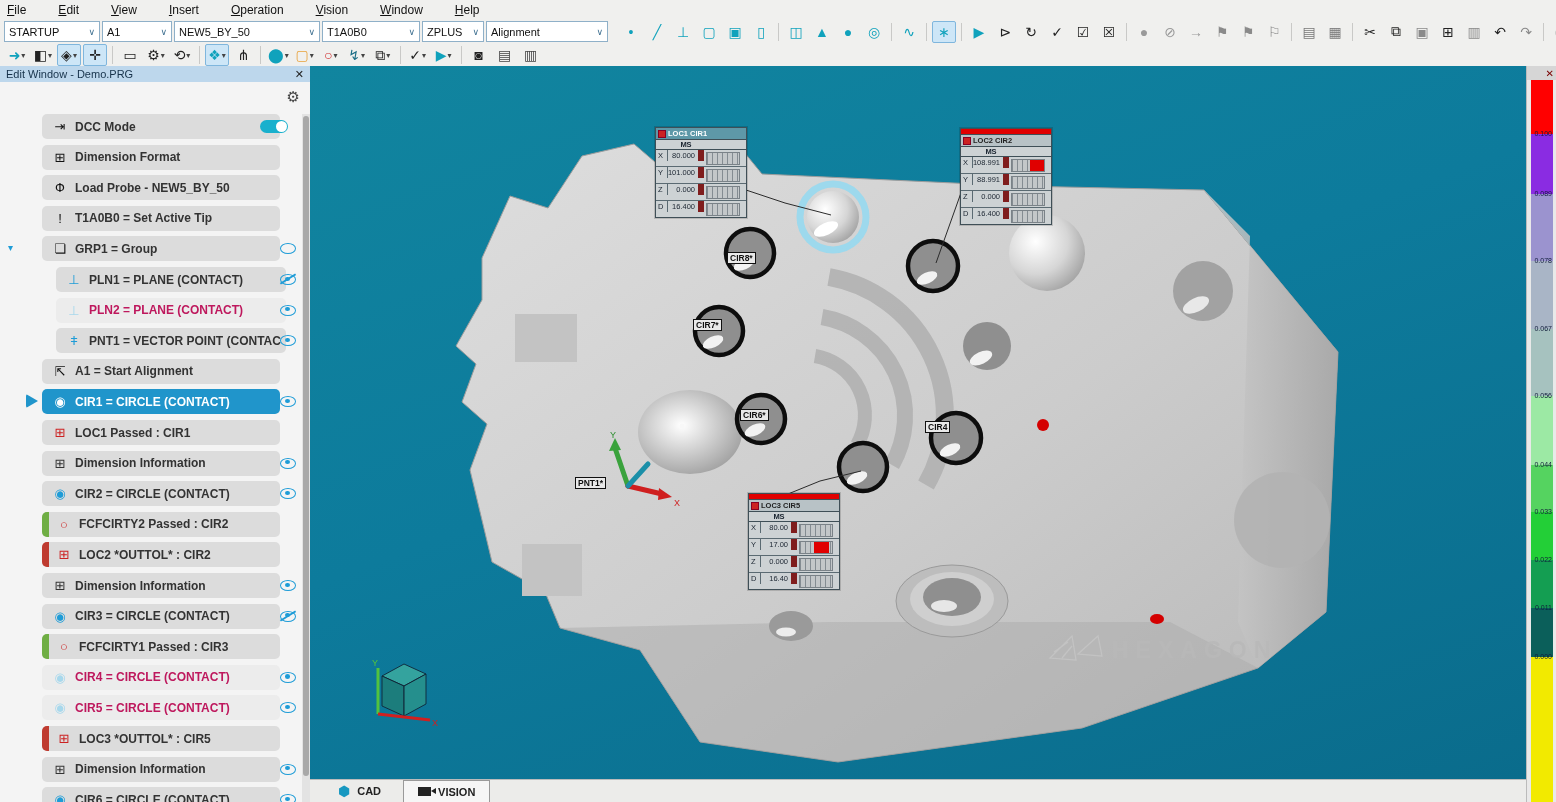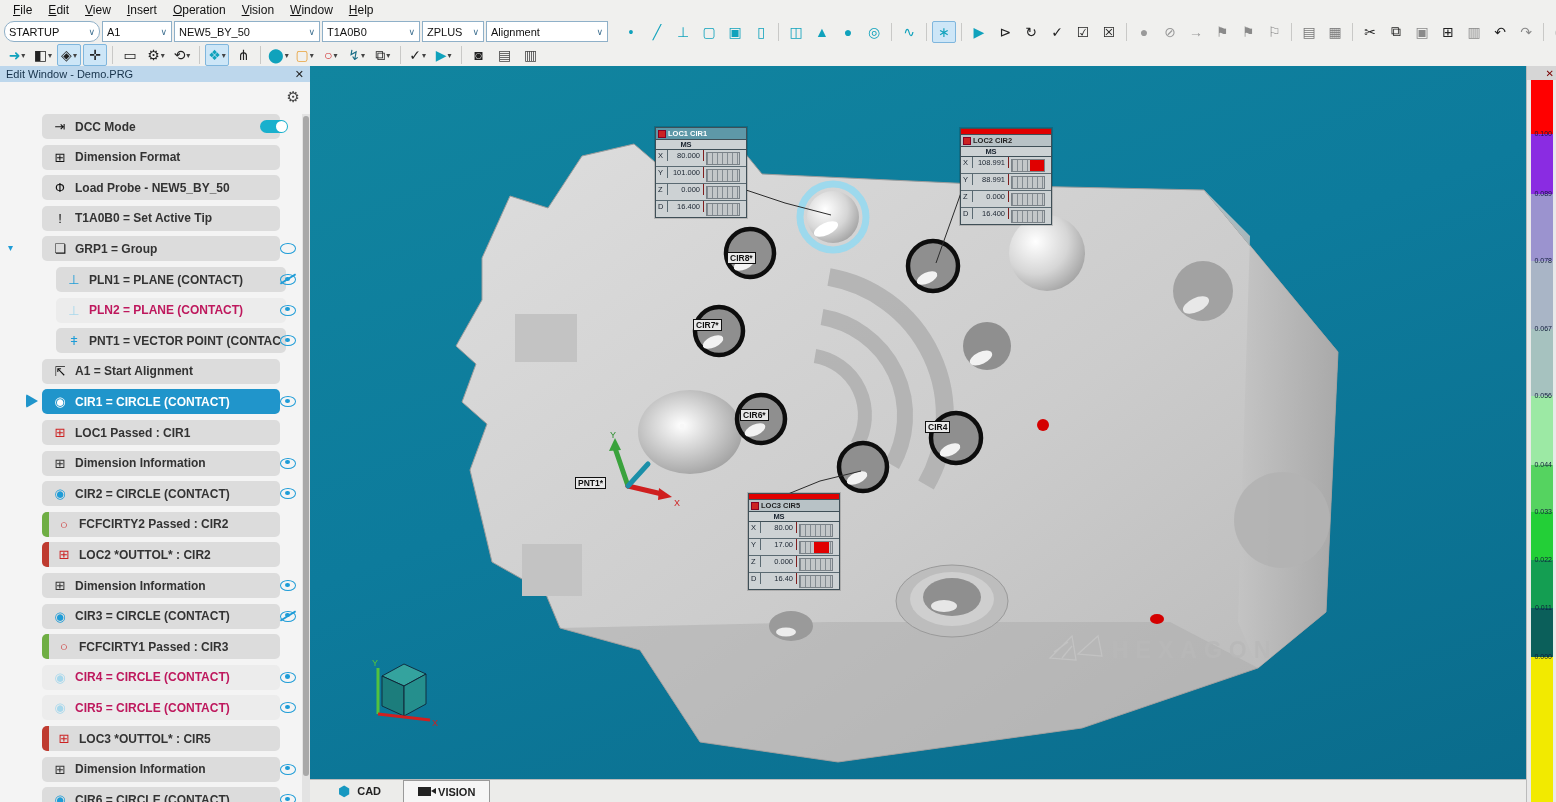--- a/index.html
+++ b/index.html
@@ -1,21 +1,21 @@
 <!DOCTYPE html>
 <html><head>
 <meta charset="utf-8">
 <style>
   html,body{margin:0;padding:0;}
   body{width:1556px;height:802px;position:relative;overflow:hidden;
        font-family:"Liberation Sans","DejaVu Sans",sans-serif;background:#f0f0ee;
        -webkit-font-smoothing:antialiased;}
   
   #menubar{position:absolute;top:0;left:0;right:0;height:19px;background:#f0f0ee;
-           display:flex;align-items:center;padding-left:6px;gap:2px;border-bottom:1px solid #e2e2e0;}
+           display:flex;align-items:center;padding-left:0;gap:18px;border-bottom:1px solid #e2e2e0;}
   .menu-item{font-size:12px;color:#111;padding:1px 7px;cursor:default;}
   .menu-item u{text-decoration:underline;}
   #toolbar1{position:absolute;top:19px;left:0;right:0;height:25px;background:#f0f0ee;
             display:flex;align-items:center;padding-left:4px;border-bottom:1px solid #e4e4e2;}
   .dd{height:19px;background:#fff;border:1px solid #8fb0c8;display:flex;align-items:center;
       justify-content:space-between;font-size:11px;color:#111;padding:0 4px;margin-right:2px;}
   .dd .caret{color:#3c6e8f;font-size:9px;margin-left:4px;}
   #toolbar2{position:absolute;top:44px;left:0;right:0;height:22px;background:#f0f0ee;
             display:flex;align-items:center;padding-left:4px;border-bottom:1px solid #d8d8d6;}
   .tbtn{height:20px;min-width:20px;display:flex;align-items:center;justify-content:center;
@@ -70,21 +70,21 @@
   .mt-title{height:11px;display:flex;align-items:center;gap:2px;padding:0 2px;
             border-bottom:1px solid #3f4f57;background:#5e98a8;color:#fff;font-weight:bold;}
   .meas-table.fail .mt-title{background:#b8c2c6;color:#222;}
   .mt-title .sq{width:6px;height:6px;background:#cc2222;border:1px solid #802;flex:none;}
   .mt-head{display:grid;grid-template-columns:12px 36px 38px;border-bottom:1px solid #3f4f57;}
   .mt-head div{height:9px;text-align:center;font-weight:bold;}
   .mt-row{display:grid;grid-template-columns:12px 36px 38px;border-bottom:1px solid #5a6a72;}
   .mt-row:last-child{border-bottom:none;}
   .mt-row div{height:11px;display:flex;align-items:center;}
   .mt-a{justify-content:flex-start;padding-left:2px;border-right:1px solid #5a6a72;}
-  .mt-v{justify-content:flex-end;padding-right:3px;border-right:1px solid #7f1d1d;}
+  .mt-v{justify-content:flex-end;padding-right:3px;border-right:6px solid #7f1d1d;}
   .mt-b{margin:1.5px 2px;background:#c3c7c9;border:1px solid #7a8288;position:relative;
         background-image:repeating-linear-gradient(90deg,#848c92 0 1px,transparent 1px 5px);}
   .mt-b .out{position:absolute;top:0;bottom:0;background:#e00000;}
   .feat-label{position:absolute;background:#e9e9e9;border:1.5px solid #101010;color:#101010;
         font-size:8.5px;font-weight:bold;padding:0 2px;line-height:10px;white-space:nowrap;}
   
   #tabbar{position:absolute;left:310px;bottom:0;width:1216px;height:22px;background:#ececea;
           border-top:1px solid #bbb;display:flex;align-items:center;padding-left:14px;gap:8px;}
   .vtab{display:flex;align-items:center;gap:7px;font-size:11px;font-weight:bold;color:#222;
         padding:0 14px;height:21px;}
@@ -112,21 +112,21 @@
     <span class="menu-item"><u>V</u>iew</span>
     <span class="menu-item"><u>I</u>nsert</span>
     <span class="menu-item"><u>O</u>peration</span>
     <span class="menu-item"><u>V</u>ision</span>
     <span class="menu-item"><u>W</u>indow</span>
     <span class="menu-item"><u>H</u>elp</span>
   </div>
 
 <div id="toolbar1">
   <div id="dd-holder" style="display:flex;align-items:center;">
-      <div class="dd" style="width: 86px; border-radius: 10px;">
+      <div class="dd" style="width: 86px;">
         <span>STARTUP</span>
         <span class="caret">∨</span>
       </div>
       <div class="dd" style="width: 60px;">
         <span>A1</span>
         <span class="caret">∨</span>
       </div>
       <div class="dd" style="width: 136px;">
         <span>NEW5_BY_50</span>
         <span class="caret">∨</span>

